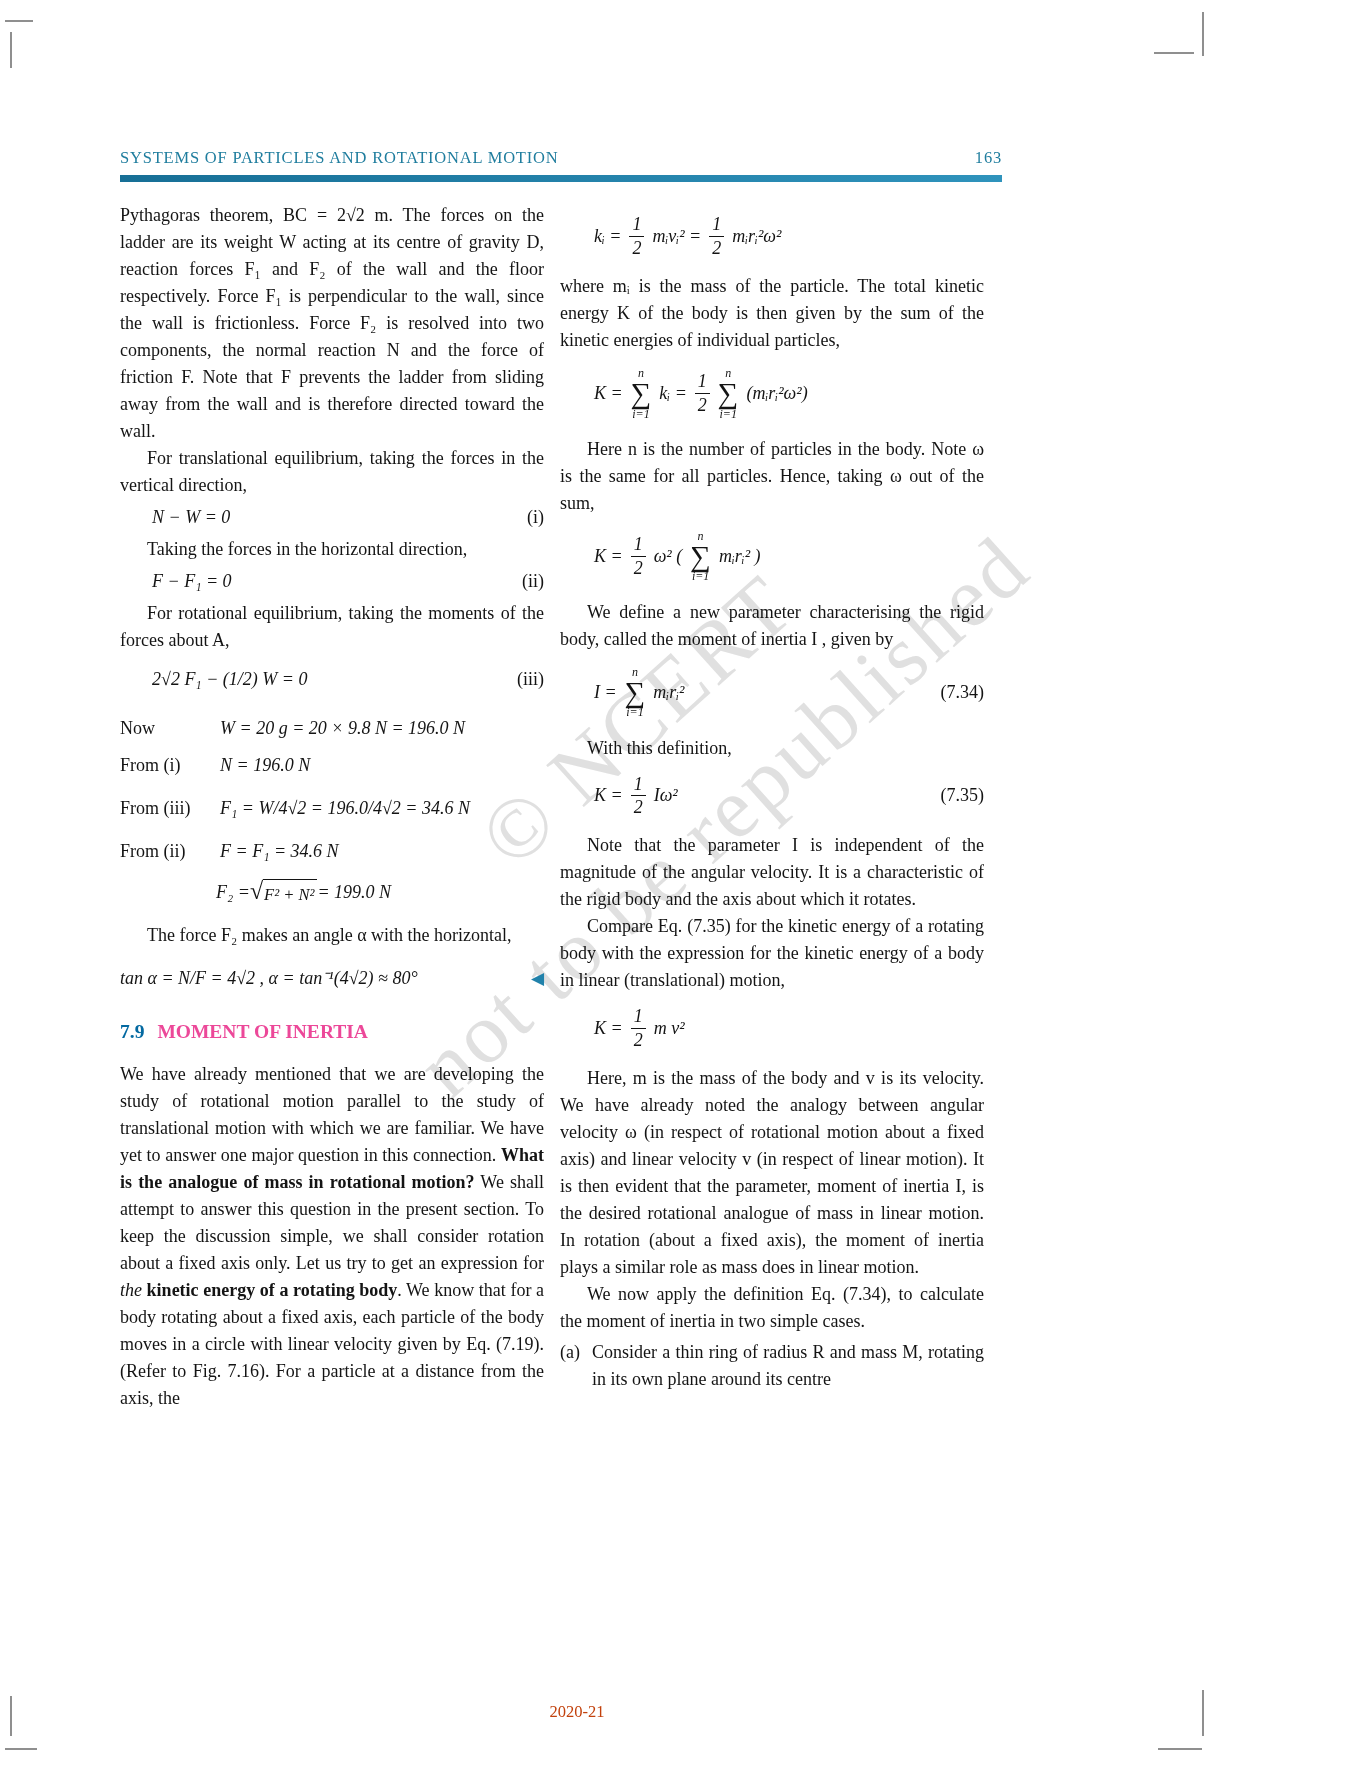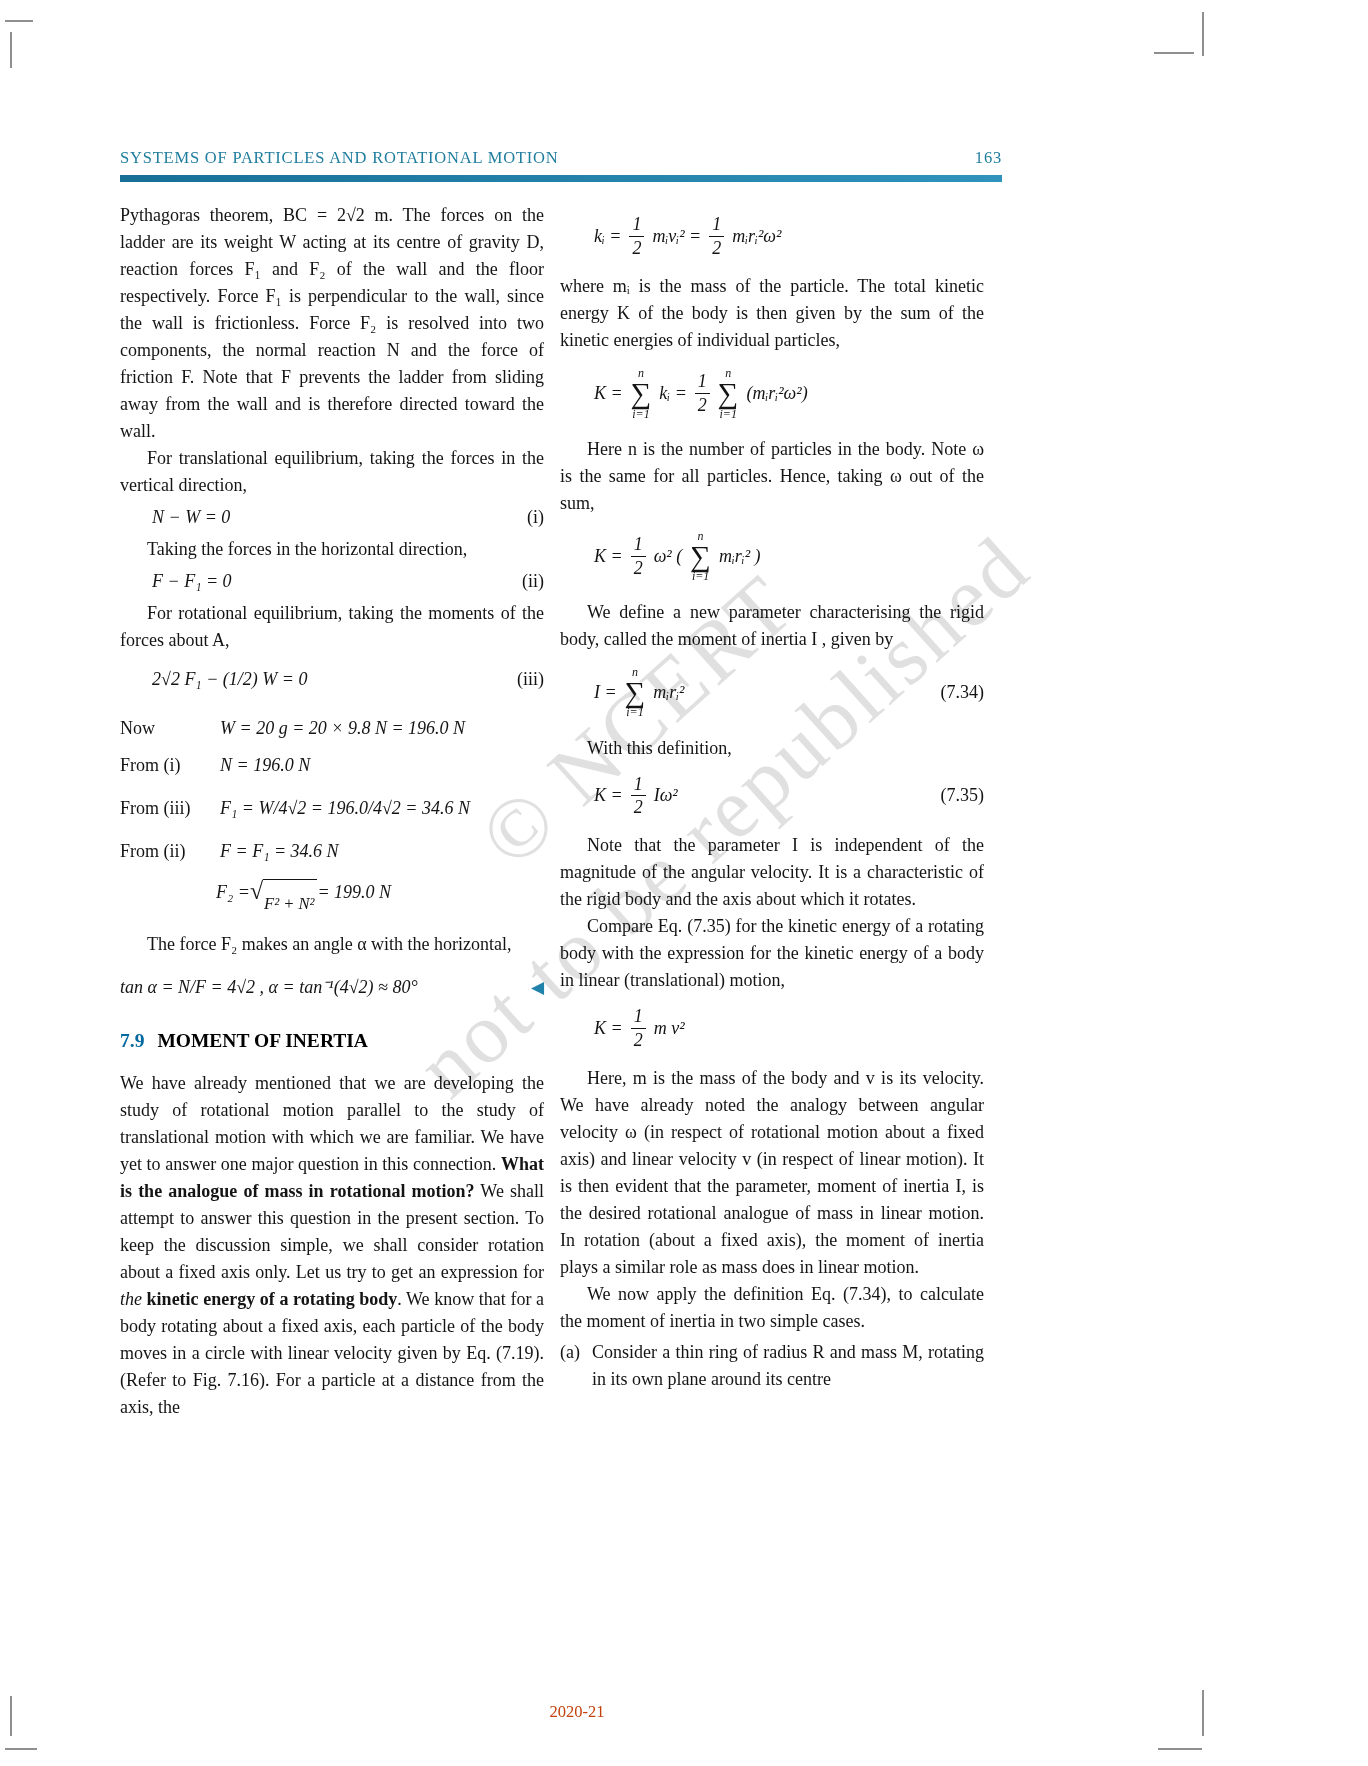--- a/index.html
+++ b/index.html
@@ -48,31 +48,31 @@
 
   
   .calcrow { display:flex; margin:10px 0; }
   .clabel { flex:none; width:100px; }
   .cexpr { font-style:italic; }
 
   
   .sqrtwrap { display:flex; align-items:flex-start; margin:14px 0 14px 96px; font-style:italic; }
   .sqrt { display:inline-flex; align-items:flex-start; }
   .rad { font-size:24px; line-height:1.05; font-style:normal; }
-  .radicand { border-top:1.6px solid #141414; font-size:16.5px; padding:10px 3px 0 1px; }
+  .radicand { border-top:1.6px solid #141414; font-size:16.5px; padding:1px 3px 0 1px; }
 
   
   .tanrow { display:flex; justify-content:space-between; align-items:center; margin:16px 0 6px; }
   .tanrow .expr { font-style:italic; }
   .answer-marker { color:#2182ab; font-size:17px; }
 
   
   .section-heading { margin:26px 0 16px; font-size:19.5px; font-weight:bold; text-align:left; }
   .sec-num { margin-right:13px; color:#0369a1; }
-  .sec-title { color:#000000; }
+  .sec-title { color:#ec4899; }
 
   
   .deq { display:flex; align-items:center; gap:8px; margin:13px 0 15px 34px; font-style:italic; }
   .deq.spread { justify-content:space-between; margin-right:0; }
   .eq-body { display:inline-flex; align-items:center; gap:8px; }
   .eqlabel { font-style:normal; }
 
   .frac { display:inline-flex; flex-direction:column; align-items:center; line-height:1.05; font-style:italic; }
   .frac .num { padding:0 3px 2px; border-bottom:1.6px solid #141414; }
   .frac .den { padding-top:2px; }

